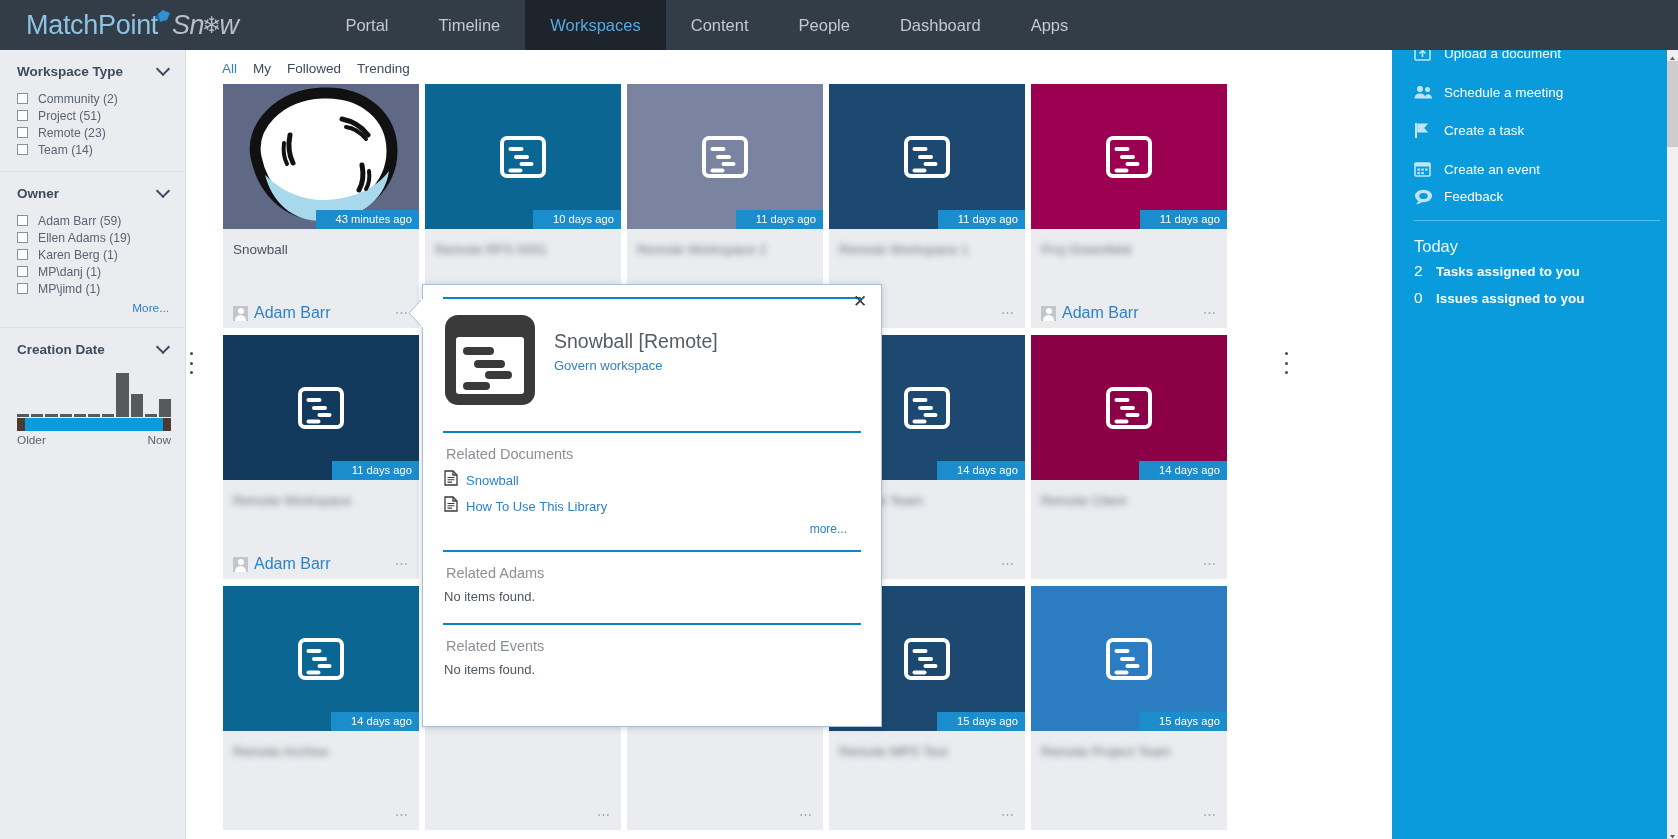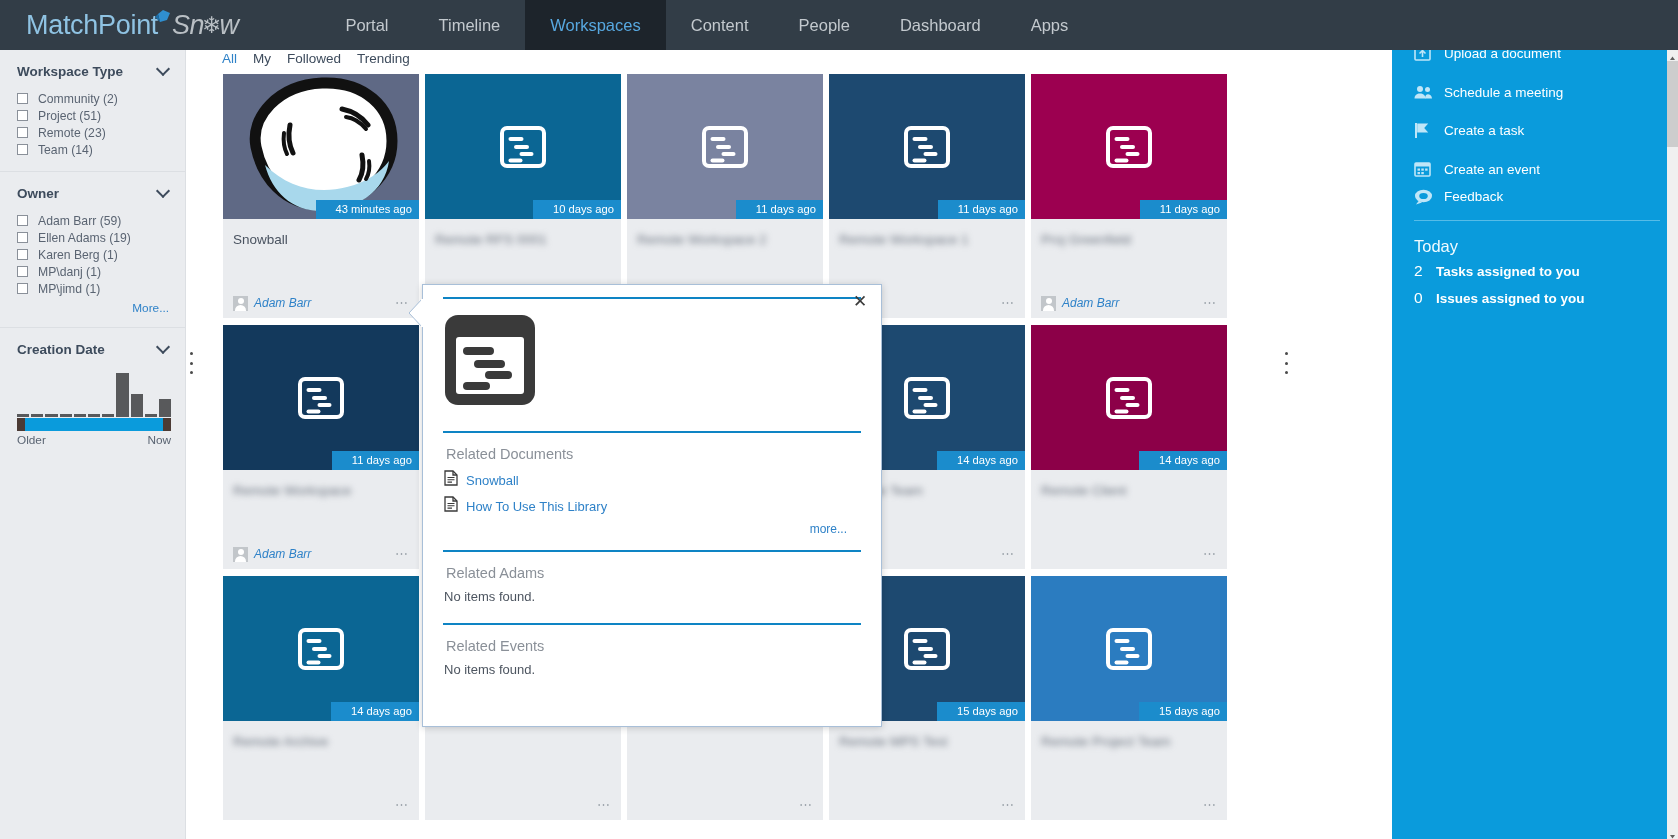--- a/index.html
+++ b/index.html
@@ -114,21 +114,21 @@
   .drag-dots {
     position: absolute; left: 188px; top: 352px; width: 6px; height: 22px;
     display: flex; flex-direction: column; justify-content: space-between; align-items: center;
     cursor: col-resize; z-index: 30;
   }
   .drag-dots span { width: 3px; height: 3px; background: #4a4a4a; border-radius: 50%; display:block; }
   .drag-dots.right { left: 1283px; }
 
   
   .grid-area {
-    position: absolute; left: 187px; top: 40px; width: 1105px; height: 789px;
+    position: absolute; left: 187px; top: 50px; width: 1105px; height: 789px;
     background: #ffffff; overflow: hidden;
   }
   .tabs { display: flex; gap: 16px; padding: 11px 0 8px 35px; }
   .tab { font-size: 13.5px; color: #3d4b5c; cursor: pointer; }
   .tab.active { color: #2f82c8; }
 
   .grid {
     display: grid; grid-template-columns: repeat(5, 196px);
     gap: 7px 6px; padding-left: 36px;
   }
@@ -146,21 +146,21 @@
   .card-foot {
     position: absolute; left: 0; bottom: 0; width: 100%; height: 30px;
     display: flex; align-items: center; padding: 0 10px;
   }
   .mini-av {
     width: 15px; height: 15px; background: #c2c6ca; position: relative;
     overflow: hidden; margin-right: 6px; flex: none;
   }
   .mini-av .h { position:absolute; width:6px;height:6px;border-radius:50%;background:#fff;left:4.5px;top:2px;}
   .mini-av .b { position:absolute; width:11px;height:7px;border-radius:6px 6px 0 0;background:#fff;left:2px;top:9px;}
-  .card-owner { font-size: 12px; color: #2f82c8; font-style: italic; }
+  .card-owner { font-size: 16px; color: #2f82c8; }
   .card-ellipsis { margin-left: auto; color: #8b939c; font-size: 13px; letter-spacing: 1px; line-height: 6px; }
 
   
   .ws-glyph {
     position: absolute; left: 50%; top: 50%; transform: translate(-50%, -50%);
     width: 46px; height: 42px;
   }
 
   
   .snowball { position: absolute; left: 50%; top: 50%; transform: translate(-50%,-50%); }
@@ -709,20 +709,24 @@
       <span class="m-icon">
         <svg width="94" height="94" viewBox="0 0 94 94">
           <rect x="2" y="2" width="90" height="90" rx="13" fill="#3a3a3a"></rect>
           <rect x="13" y="24" width="68" height="57" rx="3" fill="#ffffff"></rect>
           <rect x="20" y="34" width="31" height="8" rx="4" fill="#3a3a3a"></rect>
           <rect x="31" y="47" width="31" height="8" rx="4" fill="#3a3a3a"></rect>
           <rect x="42" y="58" width="27" height="8" rx="4" fill="#3a3a3a"></rect>
           <rect x="20" y="69" width="27" height="8" rx="4" fill="#3a3a3a"></rect>
         </svg>
       </span>
+      <div>
+        <div class="m-title">Snowball [Remote]</div>
+        <div class="m-sub">Govern workspace</div>
+      </div>
     </div>
 
     <div class="m-rule" style="margin-top:24px;"></div>
     <div class="m-sec-title">Related Documents</div>
     <div class="m-doc">
       <span class="m-doc-ico">
         <svg width="14" height="16" viewBox="0 0 14 16">
           <path d="M1 1h8l4 4v10H1z" fill="#fff" stroke="#3a3a3a" stroke-width="1.3"></path>
           <path d="M9 1v4h4" fill="none" stroke="#3a3a3a" stroke-width="1.3"></path>
           <path d="M3.5 7.5h7M3.5 9.8h7M3.5 12.1h4.5" stroke="#3a3a3a" stroke-width="1.1"></path>

